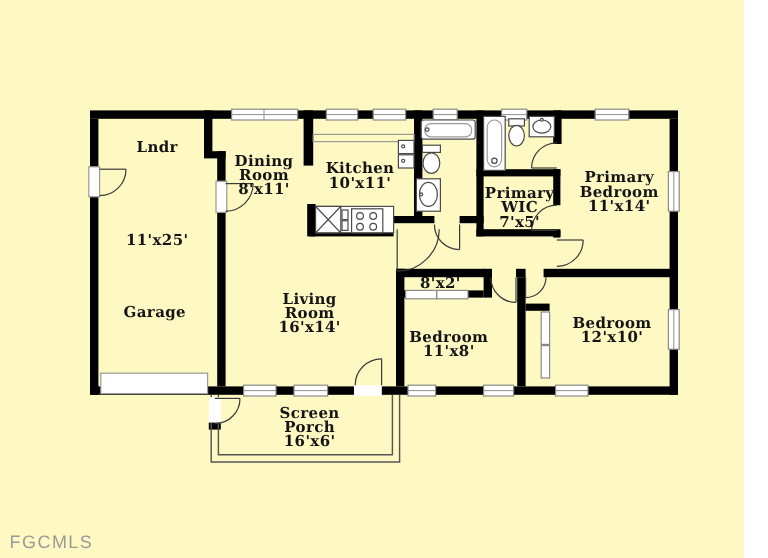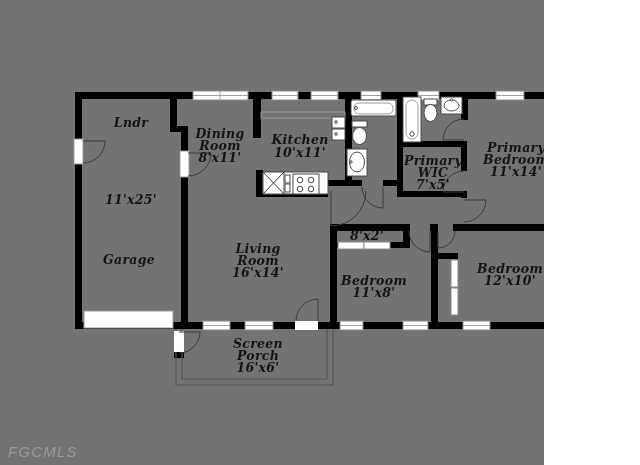--- a/index.html
+++ b/index.html
@@ -1,17 +1,17 @@
 <!DOCTYPE html>
 <html><head>
 <meta charset="utf-8">
 <style>
   html,body{margin:0;padding:0;background:#ffffff;}
-  .canvas{position:relative;width:544px;height:465px;background:#737373;overflow:hidden;
-          font-family:"DejaVu Serif", serif;font-style:italic;}
+  .canvas{position:relative;width:620px;height:465px;background:#fef9c3;overflow:hidden;
+          font-family:"DejaVu Serif", serif;}
   svg{display:block;}
   .wall{fill:#000000;stroke:none;}
   .win{fill:#ffffff;stroke:#8a8a8a;stroke-width:1;}
   .winline{stroke:#8a8a8a;stroke-width:0.8;}
   .doorframe{fill:#ffffff;stroke:#9a9a9a;stroke-width:1;}
   .doormask{fill:#ffffff;stroke:none;}
   .arc{fill:none;stroke:#3a3a3a;stroke-width:1;}
   .leaf{stroke:#3a3a3a;stroke-width:1;}
   .fx{fill:#ffffff;stroke:#4a4a4a;stroke-width:1;}
   .fx2{fill:none;stroke:#9a9a9a;stroke-width:1;}

